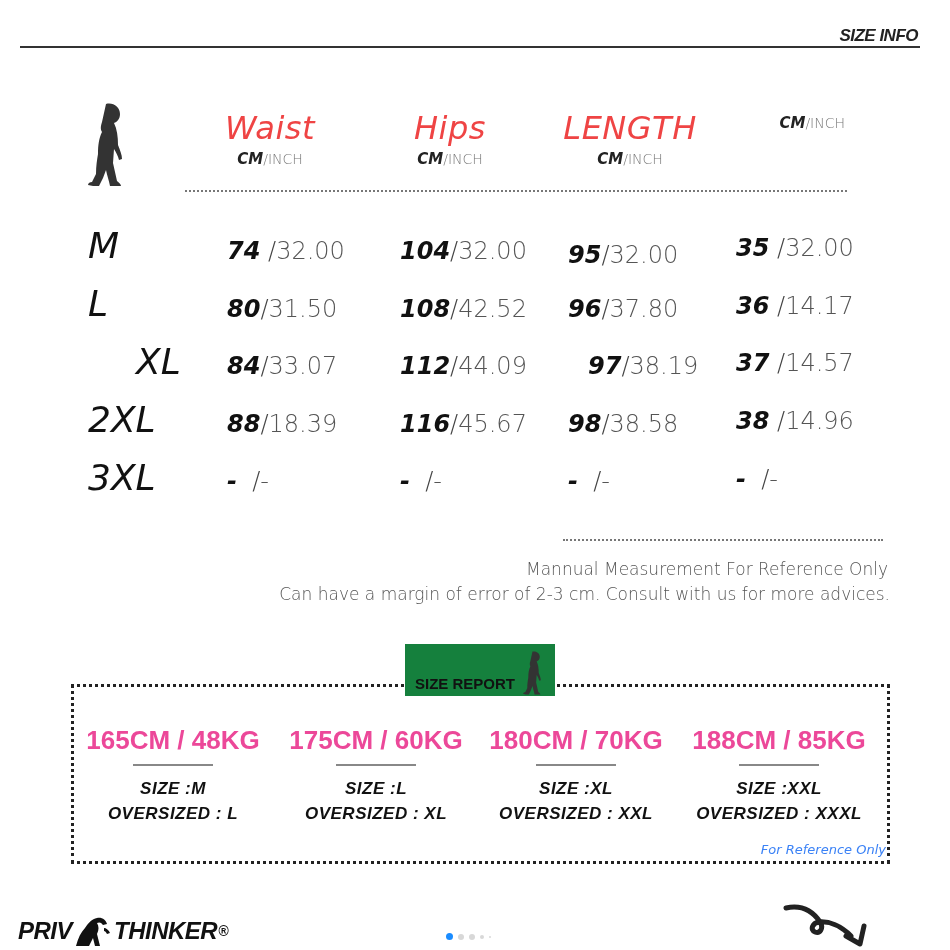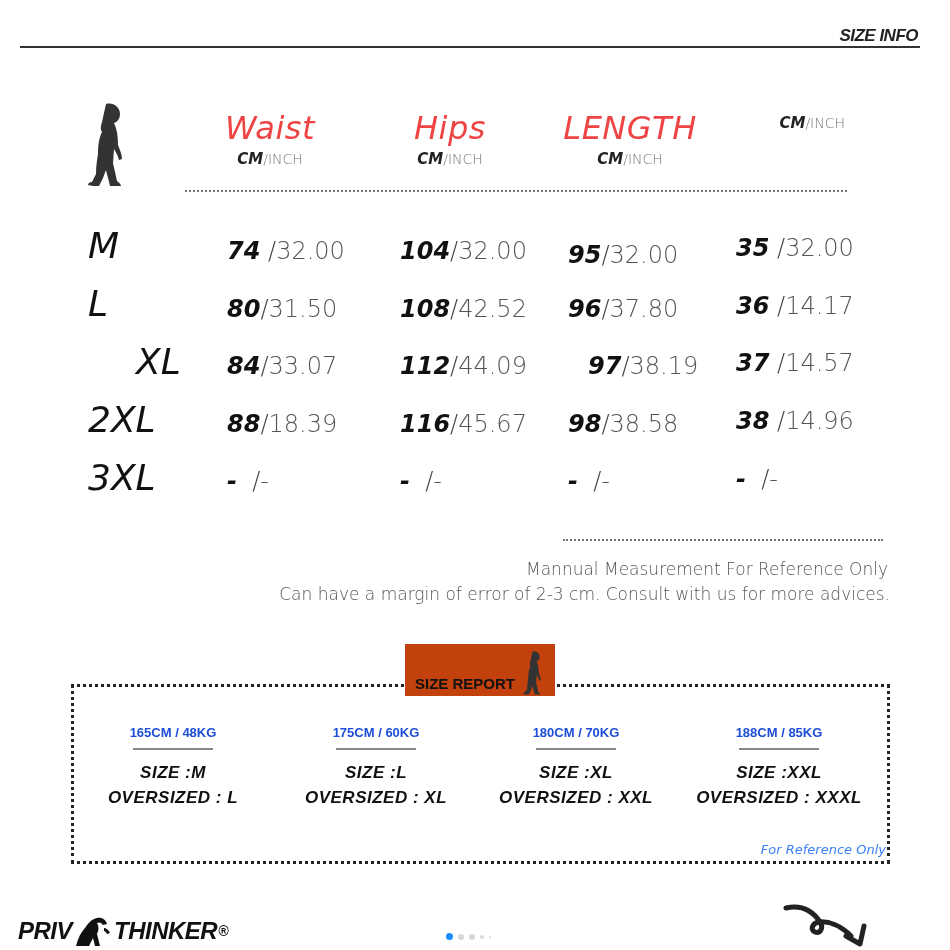--- a/index.html
+++ b/index.html
@@ -39,29 +39,29 @@
     .note {
       position: absolute; right: 62px; font-size: 17px; color: #555;
       font-family: "DejaVu Sans", sans-serif; font-weight: 300; text-align: right; white-space: nowrap;
     }
 
     .report-box {
       position: absolute; left: 71px; top: 684px; width: 819px; height: 180px;
       border: 3px dotted #222;
     }
     .report-title-wrap {
-      position: absolute; left: 405px; top: 644px; height: 52px; background: #c2410c;
+      position: absolute; left: 405px; top: 644px; height: 52px; background: #15803d;
       display: flex; align-items: flex-end; gap: 6px; padding: 0 10px; justify-content: flex-end;
     }
     .report-title {
       font-family: "Liberation Sans", sans-serif; font-weight: 900; font-size: 15px; color: #111;
       padding-bottom: 4px;
     }
     .report-col { position: absolute; top: 725px; width: 190px; text-align: center; }
-    .report-col .hw { font-family: "Liberation Sans", sans-serif; font-weight: 700; font-size: 13px; color: #1d4ed8; }
+    .report-col .hw { font-family: "Liberation Sans", sans-serif; font-weight: 700; font-size: 26px; color: #ec4899; }
     .report-col .rule { width: 80px; height: 2px; background: #888; margin: 8px auto 10px; }
     .report-col .sz, .report-col .ov {
       font-family: "Liberation Sans", sans-serif; font-weight: 900; font-style: italic;
       font-size: 17px; color: #111; letter-spacing: 0.5px; line-height: 25px;
     }
     .ref-note {
       position: absolute; right: 64px; top: 842px; font-size: 13px; color: #3b82f6;
       font-style: italic; font-weight: 300;
     }
 

